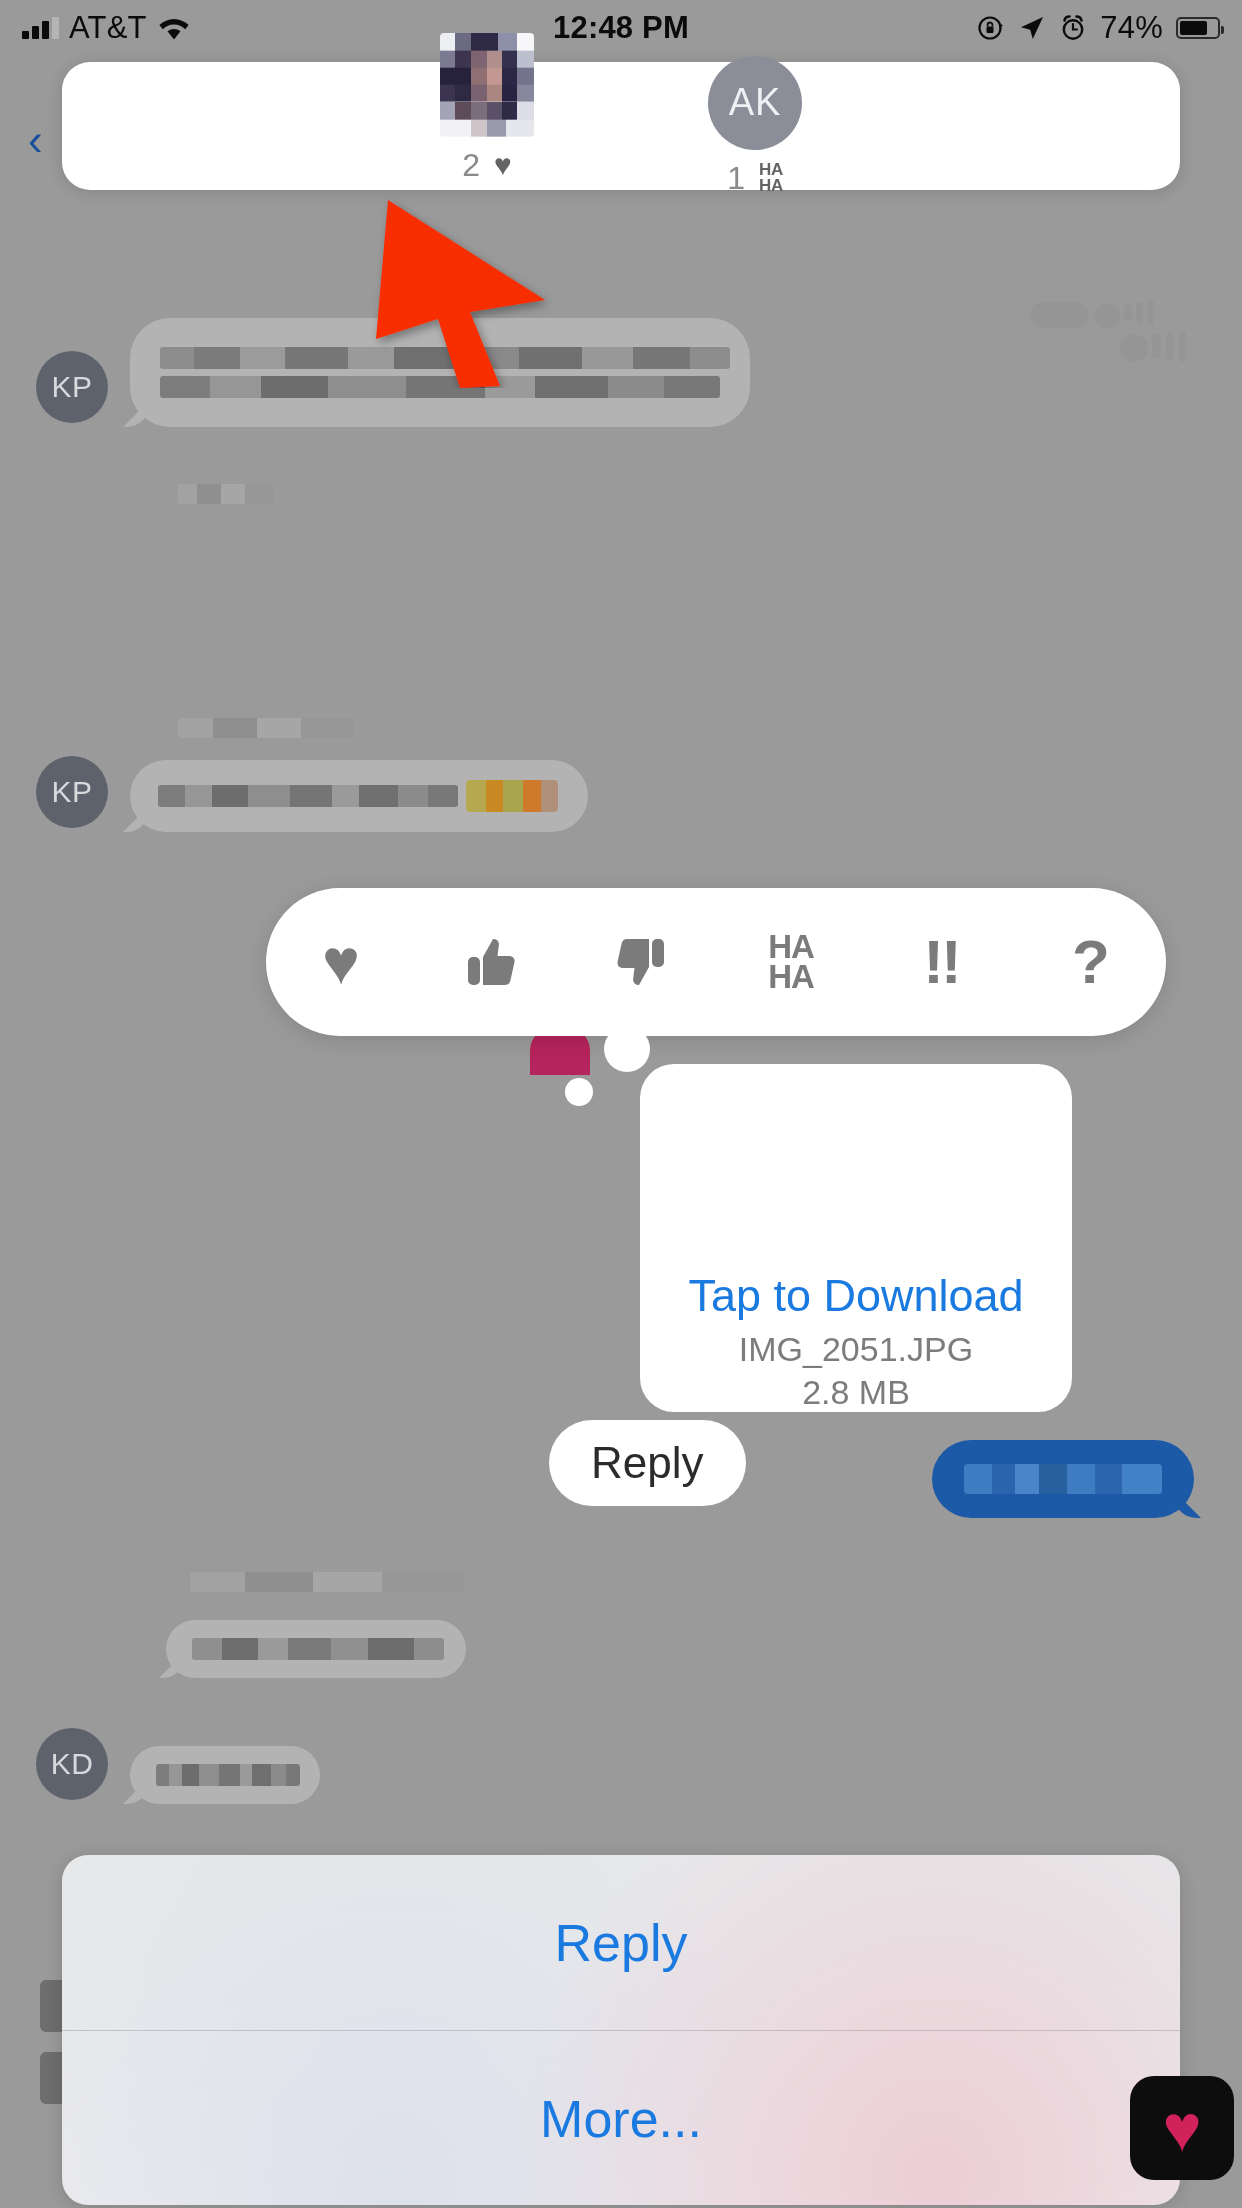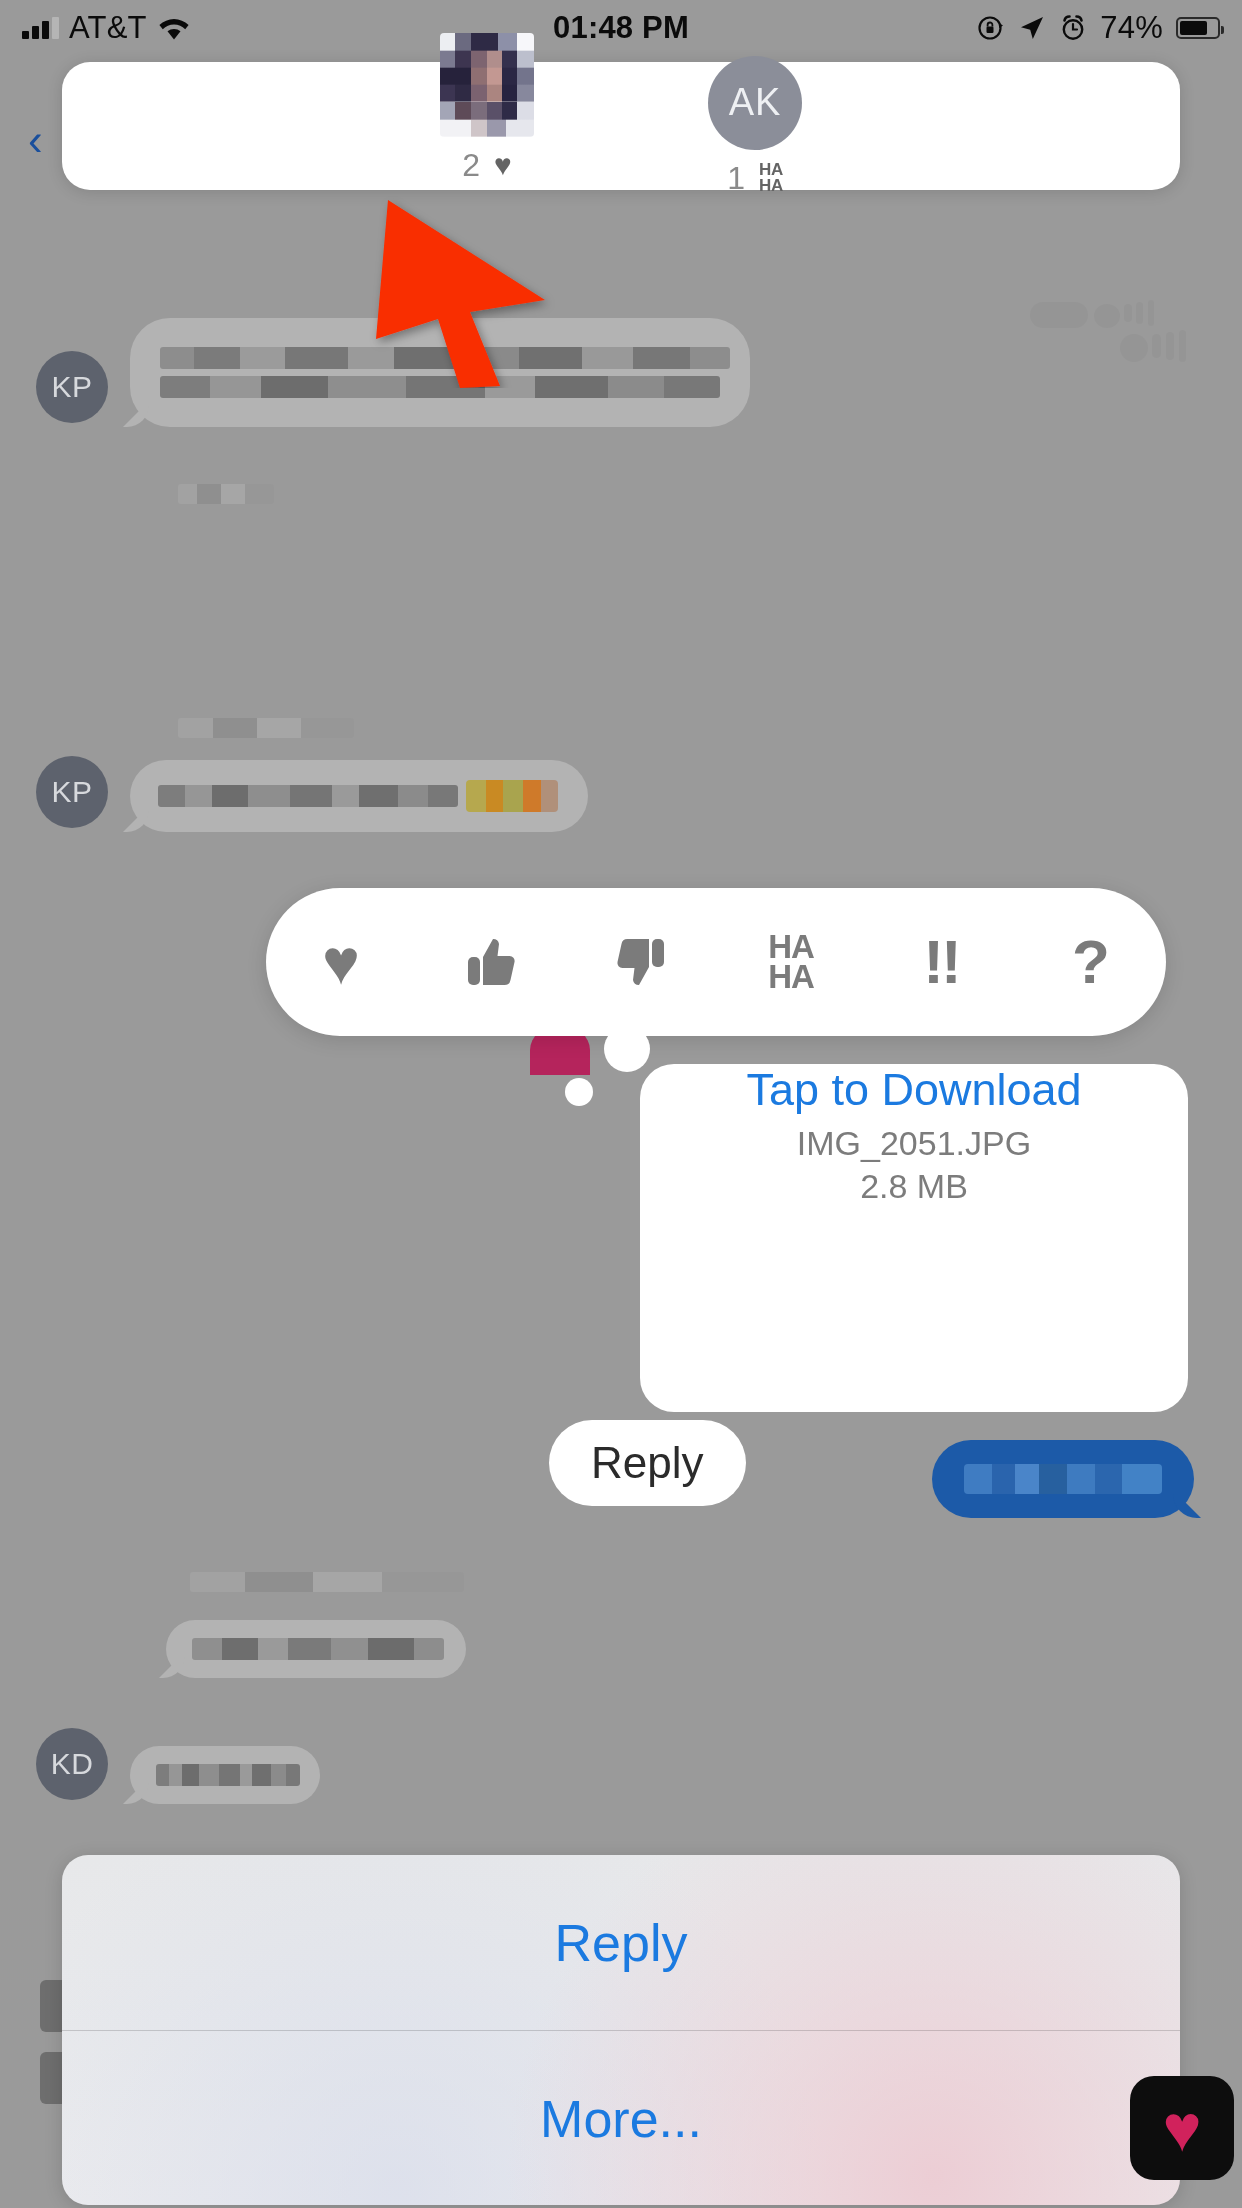--- a/index.html
+++ b/index.html
@@ -195,23 +195,23 @@
     position: absolute; left: 530px; top: 1025px;
     width: 60px; height: 50px; background: #b5245c;
     border-radius: 50% 50% 0 0;
     z-index: 20;
   }
 
   
   #attachment-bubble {
     position: absolute;
     left: 640px; top: 1064px;
-    width: 548px; height: 348px;
+    width: 432px; height: 348px;
     background: #fff; border-radius: 34px;
-    display: flex; flex-direction: column; align-items: center; justify-content: flex-start;
+    display: flex; flex-direction: column; align-items: center; justify-content: flex-end;
     z-index: 25;
   }
   #attachment-title { color: #1b7ae0; font-size: 45px; font-weight: 400; }
   #attachment-filename { color: #7c7c7c; font-size: 34px; margin-top: 8px; }
   #attachment-size { color: #7c7c7c; font-size: 34px; margin-top: 4px; }
 
   
   #reply-pill {
     position: absolute; left: 549px; top: 1420px;
     padding: 18px 42px; background: #fff; border-radius: 44px;
@@ -282,21 +282,21 @@
           <i></i>
           <i></i>
         </span>
       <span class="sb-text">AT&amp;T</span>
       <svg width="34" height="26" viewBox="0 0 34 26">
         <path d="M17 24.5 L10.5 16.2 a10.5 10.5 0 0 1 13 0 Z" fill="#0b0b0b"></path>
         <path d="M17 9.4 a15.5 15.5 0 0 0 -11.2 4.8 l-3.4 -4.2 a21 21 0 0 1 29.2 0 l-3.4 4.2 A15.5 15.5 0 0 0 17 9.4 Z" fill="#0b0b0b"></path>
       </svg>
     </div>
     <div id="status-center">
-      <span class="sb-time">01:48 PM</span>
+      <span class="sb-time">12:48 PM</span>
     </div>
     <div id="status-right">
       <svg width="28" height="28" viewBox="0 0 28 28">
         <circle cx="13" cy="14" r="10.5" fill="none" stroke="#0b0b0b" stroke-width="2.2"></circle>
         <rect x="9.5" y="12.5" width="7" height="6.5" rx="1.2" fill="#0b0b0b"></rect>
         <path d="M10.6 12.5 v-1.6 a2.4 2.4 0 0 1 4.8 0 v1.6" fill="none" stroke="#0b0b0b" stroke-width="1.8"></path>
         <path d="M22 9 l4 2.5 -4 2.5 z" fill="#0b0b0b"></path>
       </svg>
       <svg width="28" height="28" viewBox="0 0 28 28">
         <path d="M25 3 L3 13.2 l9.2 2.6 l2.6 9.2 Z" fill="#0b0b0b"></path>

